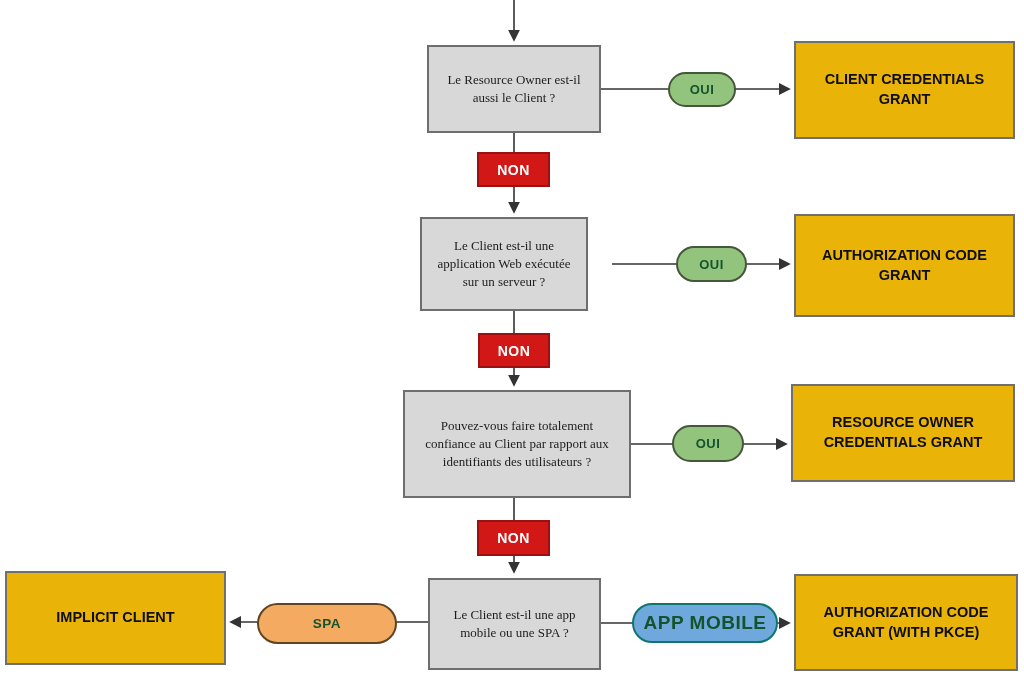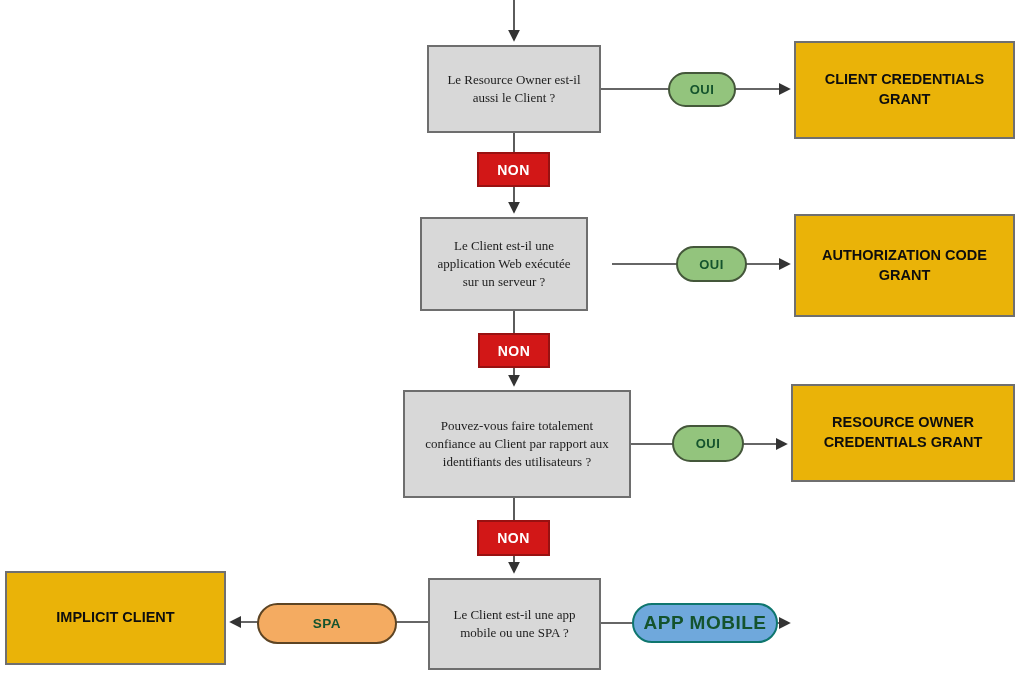--- a/index.html
+++ b/index.html
@@ -155,14 +155,17 @@
   </div>
   <div class="node pill spa" style="left:257px; top:603px; width:140px; height:41px;">
     <span>SPA</span>
   </div>
   <div class="node qbox" style="left:428px; top:578px; width:173px; height:92px;">
     <span>Le Client est-il une app mobile ou une SPA ?</span>
   </div>
   <div class="node pill mobile" style="left:632px; top:603px; width:146px; height:40px;">
     <span>APP MOBILE</span>
   </div>
+  <div class="node rbox" style="left:794px; top:574px; width:224px; height:97px;">
+    <span>AUTHORIZATION CODE GRANT (WITH PKCE)</span>
+  </div>
 
 </div>
 
 </body></html>

